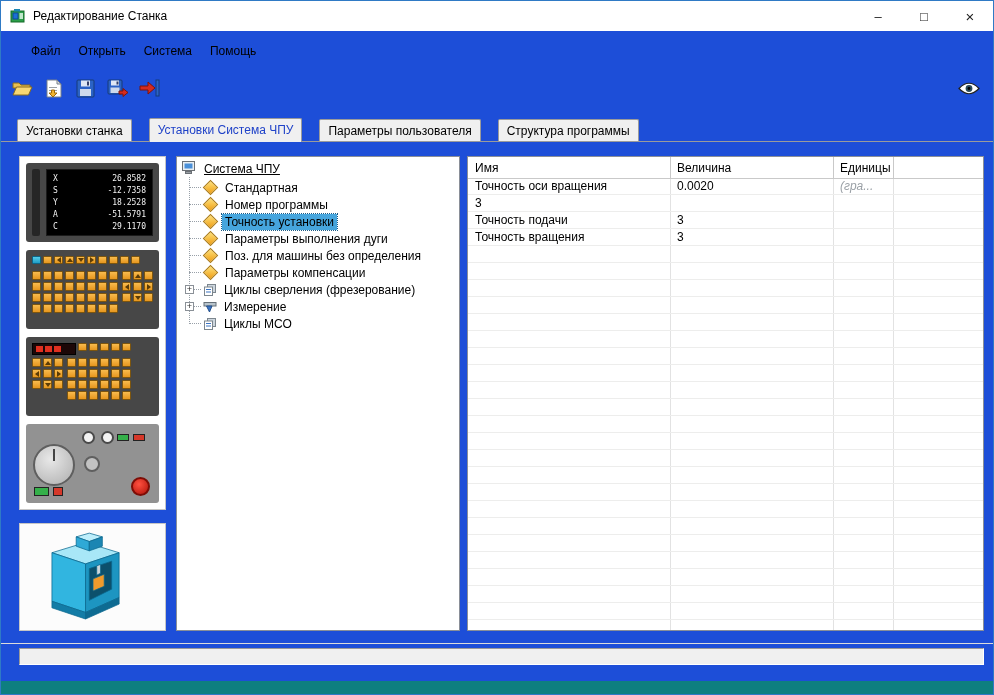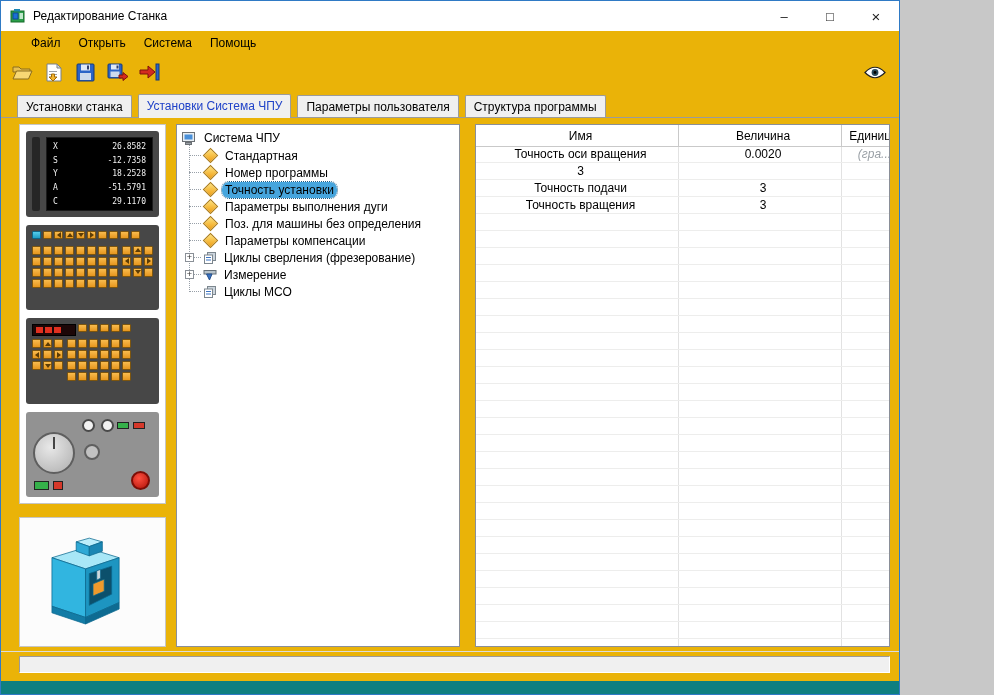--- a/index.html
+++ b/index.html
@@ -1,33 +1,33 @@
 <!DOCTYPE html>
 <html><head>
 <meta charset="utf-8">
 <style>
   html,body{margin:0;padding:0;background:#c8c8c8;}
-  .window{width:900px;height:695px;box-sizing:border-box;border:1px solid #2f7ac5;background:#eab308;
+  .window{width:994px;height:695px;box-sizing:border-box;border:1px solid #2f7ac5;background:#1d4ed8;
     display:flex;flex-direction:column;font-family:"Liberation Sans",sans-serif;font-size:12px;color:#000;
-    position:relative;overflow:hidden;}
+    position:relative;overflow:hidden;gap:8px;}
   
   .titlebar{height:30px;background:#fff;display:flex;align-items:center;padding-left:9px;flex:0 0 auto;}
   .title-text{margin-left:7px;}
   .win-btns{margin-left:auto;display:flex;height:100%;}
   .win-btn{width:46px;display:flex;align-items:center;justify-content:center;font-size:13px;color:#222;cursor:default;}
   
   .menubar{height:24px;display:flex;align-items:center;padding-left:5px;flex:0 0 auto;margin-left:16px;}
   .menu-item{padding:3px 9px;cursor:default;}
   
   .toolbar{height:34px;display:flex;align-items:center;padding:0 12px 0 8px;gap:7px;flex:0 0 auto;}
   .tool-btn{width:25px;height:25px;display:flex;align-items:center;justify-content:center;}
   .tool-btn.eye{margin-left:auto;}
   
   .tabstrip{display:flex;align-items:flex-end;padding:2px 0 0 16px;border-bottom:1px solid #9b9b9b;margin-top:3px;flex:0 0 auto;}
-  .tab{padding:4px 8px 3px;border:1px solid #9b9b9b;border-bottom:none;border-radius:2px 2px 0 0;margin-right:6px;
+  .tab{padding:4px 8px 3px;border:1px solid #9b9b9b;border-bottom:none;border-radius:2px 2px 0 0;margin-right:17px;
     background:#f0f0f0;position:relative;white-space:nowrap;}
   .tab.active{color:#1f42c8;margin-bottom:-1px;padding-bottom:5px;z-index:2;background:#f0f0f0;}
   
   .content{flex:1;display:flex;padding:6px 9px 4px 18px;min-height:0;}
   .left-col{width:147px;flex:0 0 auto;display:flex;flex-direction:column;}
   .controls-box{height:380px;background:#fff;border:1px solid #c6c6c6;padding:6px;display:flex;flex-direction:column;gap:8px;box-sizing:border-box;}
   .dark-panel{flex:1;background:#474747;border-radius:3px;position:relative;}
   .ctrl-panel{background:#929292;}
   .machine-box{margin-top:13px;flex:1;background:#fcfcfc;border:1px solid #c6c6c6;display:flex;align-items:center;justify-content:center;}
   
@@ -59,31 +59,31 @@
   .gauge{width:13px;height:13px;border-radius:50%;background:#f2f2f2;border:2px solid #4a4a4a;}
   .g1{left:56px;top:7px;}.g2{left:75px;top:7px;}
   .btn{width:12px;height:7px;border:1px solid #222;}
   .bg{background:#35b04a;}.br{background:#d5382a;}
   .b1{right:30px;top:10px;}.b2{right:14px;top:10px;}
   .b3{left:8px;bottom:7px;width:15px;height:9px;}.b4{left:27px;bottom:7px;width:10px;height:9px;}
   .knob{left:58px;top:32px;width:16px;height:16px;border-radius:50%;background:#c2c2c2;border:2px solid #5f5f5f;}
   .estop{right:9px;bottom:7px;width:19px;height:19px;border-radius:50%;background:radial-gradient(circle at 40% 35%,#ff5040,#b01208);border:2px solid #7d0d06;}
   
   .tree-panel{width:284px;margin-left:10px;background:#fff;border:1px solid #8a8f98;padding:4px 2px;box-sizing:border-box;overflow:hidden;flex:0 0 auto;}
-  .tree-root{display:flex;align-items:center;height:18px;gap:4px;padding-left:3px;}
+  .tree-root{display:flex;align-items:flex-start;height:18px;gap:4px;padding-left:3px;text-decoration:underline;}
   .tree-children{position:relative;margin-left:10px;}
   .tree-children::before{content:"";position:absolute;left:0;top:-2px;height:147px;border-left:1px dotted #98a0a8;}
   .tree-row{display:flex;align-items:center;height:17px;position:relative;padding-left:14px;gap:4px;}
   .tree-row::before{content:"";position:absolute;left:0;top:8px;width:12px;border-top:1px dotted #98a0a8;}
   .expander{position:absolute;left:-4px;top:4px;width:9px;height:9px;background:#fff;border:1px solid #8a9097;font-size:9px;line-height:7px;text-align:center;color:#333;box-sizing:border-box;z-index:1;}
   .diamond{width:9px;height:9px;transform:rotate(45deg);background:linear-gradient(135deg,#ffe27a,#ee9d14);border:1px solid #a97a18;flex:0 0 auto;margin:0 2px;}
   .tree-label{padding:1px 3px;white-space:nowrap;}
-  .tree-label.selected{background:#46a5dd;color:#000;outline:1px dotted #1c5c86;border-radius:7px;}
-  
-  .table-panel{flex:1;margin-left:15px;background:#fff;border:1px solid #8a8f98;position:relative;overflow:hidden;text-align:center;}
+  .tree-label.selected{background:#46a5dd;color:#000;outline:1px dotted #1c5c86;}
+  
+  .table-panel{flex:1;margin-left:7px;background:#fff;border:1px solid #8a8f98;position:relative;overflow:hidden;}
   .vline{position:absolute;top:0;bottom:0;border-left:1px solid #e2e2e2;}
   .vline-h{position:absolute;top:0;height:21px;border-left:1px solid #c9c9c9;z-index:2;}
   .v1{left:202px;}.v2{left:365px;}.v3{left:425px;}
   .tbl-head{display:grid;grid-template-columns:202px 163px 60px 1fr;height:21px;align-items:center;border-bottom:1px solid #c9c9c9;position:relative;z-index:1;background:#fff;}
   .tbl-head span{padding-left:7px;}
   .tbl-body{position:absolute;top:21px;left:0;right:0;bottom:0;
     background:repeating-linear-gradient(to bottom,transparent 0 16px,#ededec 16px 17px);}
   .tbl-row{display:grid;grid-template-columns:202px 163px 60px 1fr;height:17px;line-height:16px;}
   .tbl-row span{padding-left:7px;white-space:nowrap;overflow:hidden;}
   .units{color:#9aa0a6;font-style:italic;}

